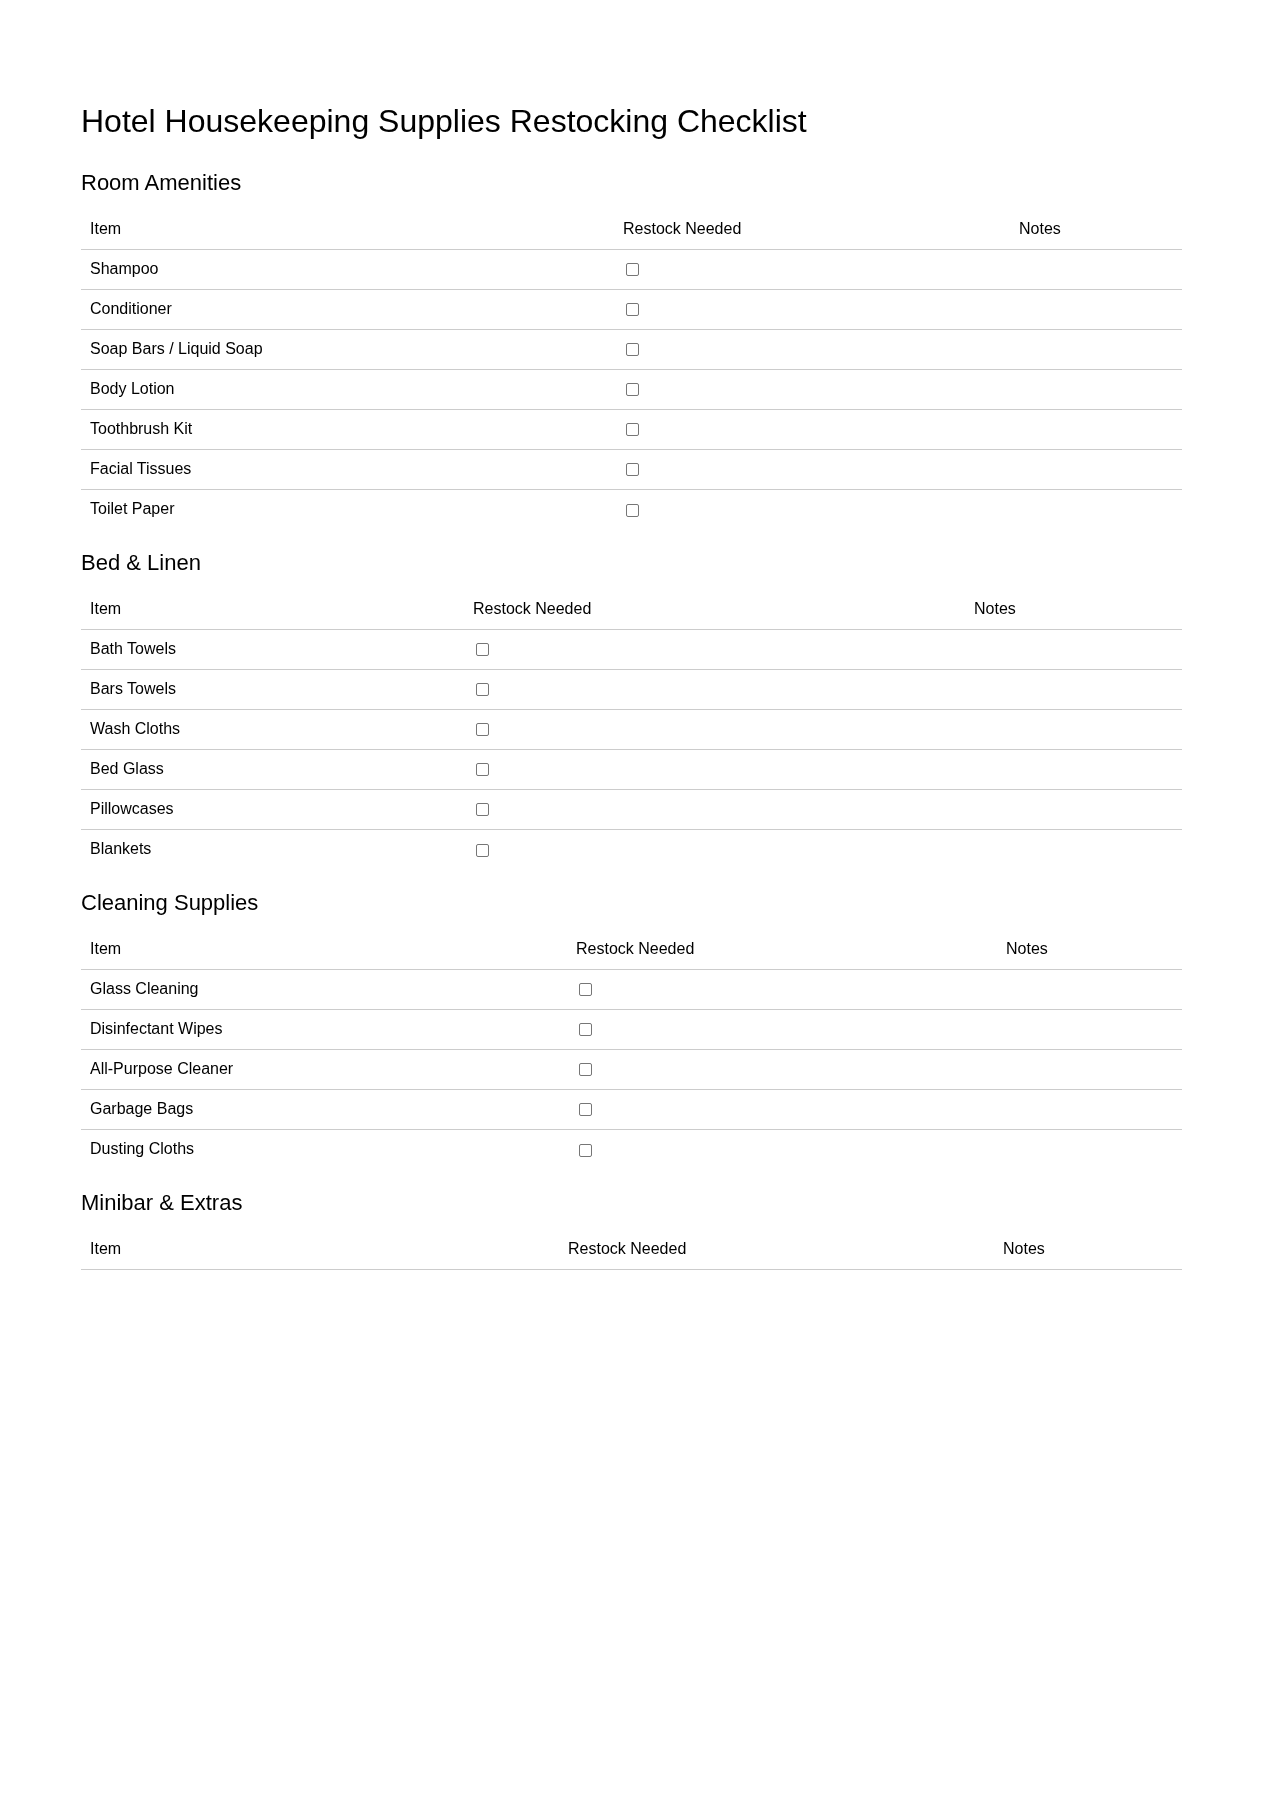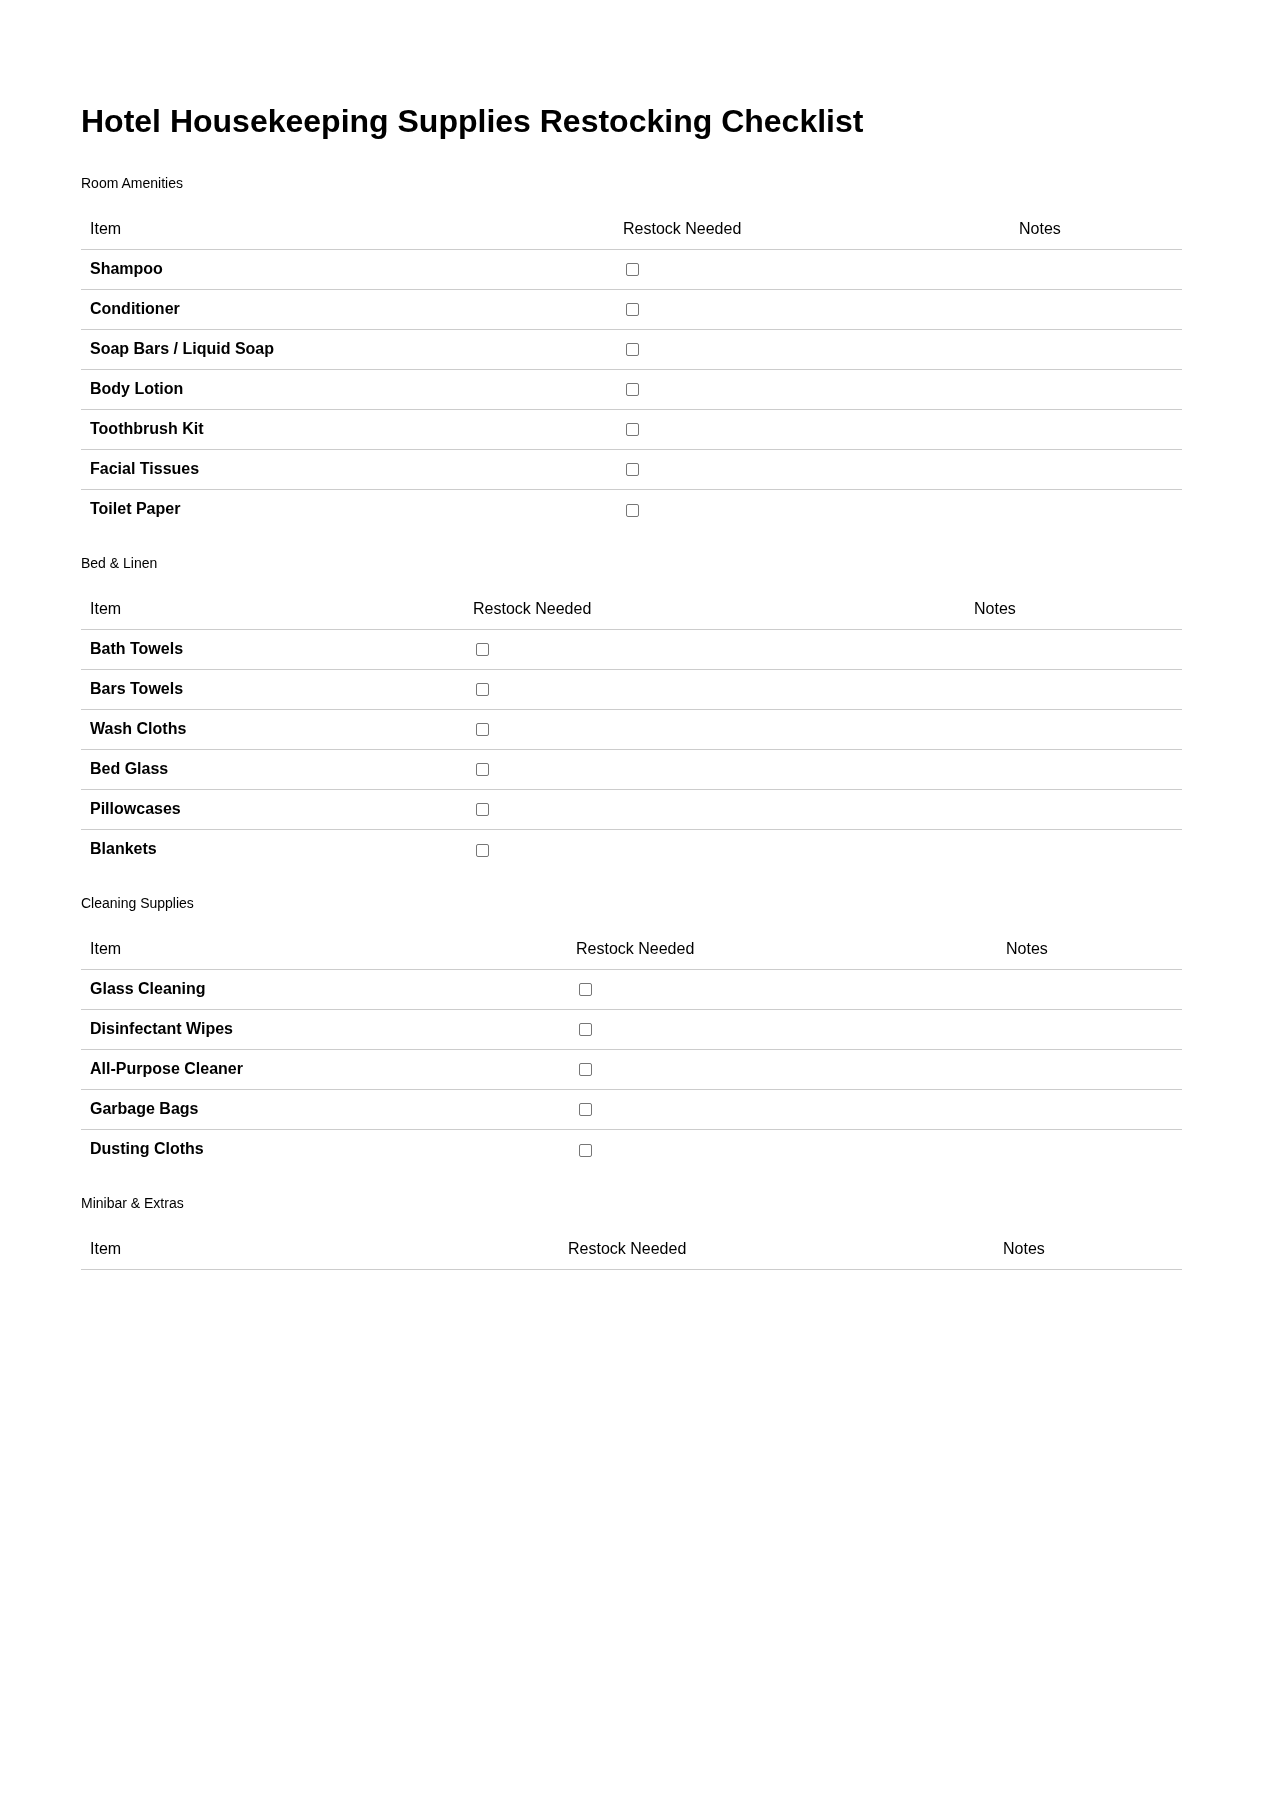--- a/index.html
+++ b/index.html
@@ -16,26 +16,26 @@
   .page {
     position: relative;
     padding-left: 81px;
     padding-top: 102px;
     width: 1101px;
   }
   h1.doc-title {
     margin: 0;
     font-size: 32px;
     line-height: 38px;
-    font-weight: bold;
+    font-weight: normal;
     white-space: nowrap;
   }
   h2.section-title {
     margin: 0;
-    font-size: 14px;
+    font-size: 22px;
     line-height: 22px;
     font-weight: normal;
   }
   .section { margin-top: 23px; }
   .section.first { margin-top: 32px; }
   table.checklist {
     width: 1101px;
     border-collapse: collapse;
     table-layout: fixed;
     margin-top: 15px;
@@ -48,21 +48,21 @@
     text-align: left;
     vertical-align: middle;
     font-size: 16px;
   }
   table.checklist th {
     font-weight: normal;
     border-bottom: 1px solid #cccccc;
     height: 40px;
   }
   table.checklist td {
-    font-weight: bold;
+    font-weight: normal;
     border-bottom: 1px solid #cccccc;
   }
   table.checklist tr:last-child td { border-bottom: none; }
   .cb {
     display: inline-block;
     width: 13px;
     height: 13px;
     margin: 0 0 0 3px;
     border: 1px solid #767676;
     border-radius: 2px;

